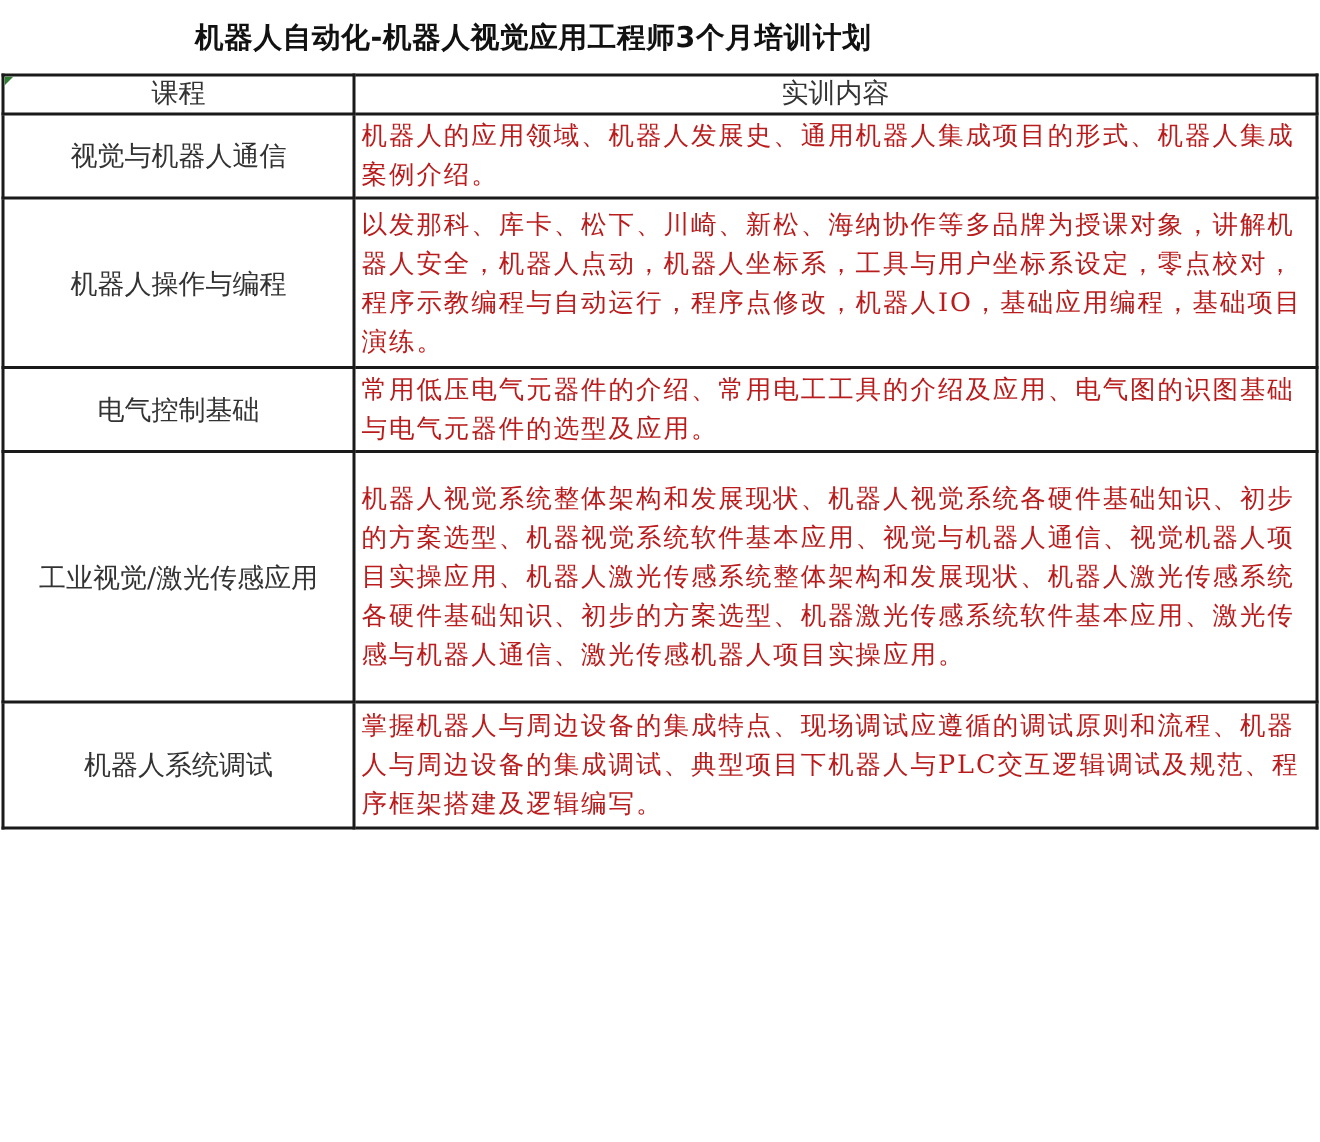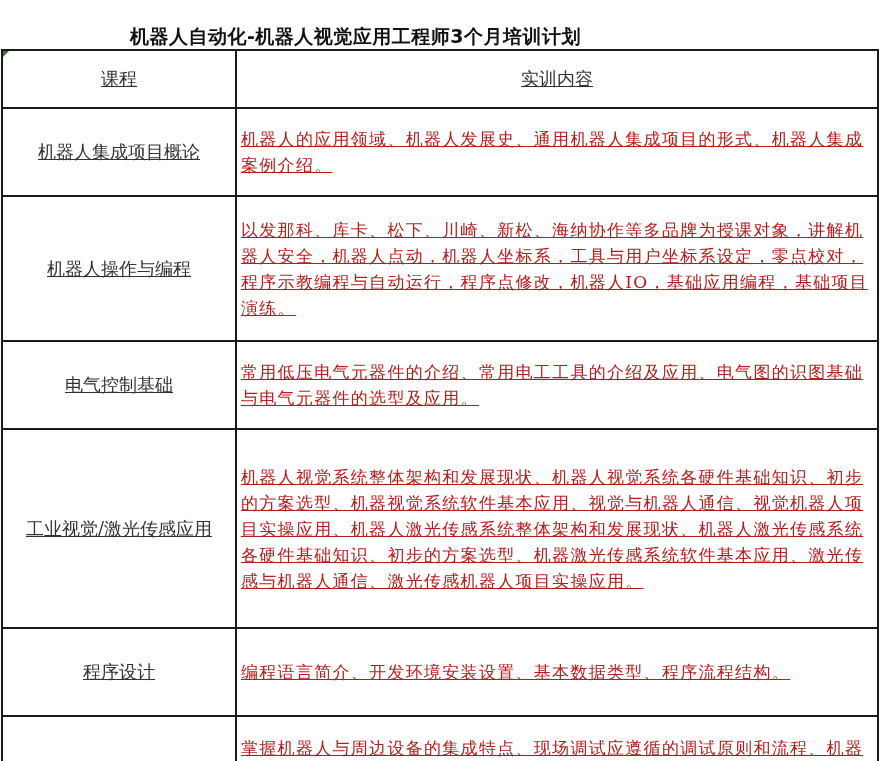--- a/index.html
+++ b/index.html
@@ -10,21 +10,21 @@
   body {
     width: 880px;
     height: 761px;
     overflow: hidden;
     position: relative;
     font-family: "DejaVu Serif", "Liberation Serif", serif;
     color: #222;
   }
   .title {
     position: absolute;
-    left: 0; top: 12px;
+    left: 0; top: 0;
     width: 711px;
     height: 49px;
     display: flex;
     align-items: center;
     justify-content: center;
     font-family: "DejaVu Sans", "Liberation Sans", sans-serif;
     font-weight: bold;
     font-size: 19px;
     color: #111;
     letter-spacing: 0.5px;
@@ -32,24 +32,23 @@
   table.plan {
     position: absolute;
     left: 1px;
     top: 49px;
     width: 876px;
     border-collapse: collapse;
     table-layout: fixed;
   }
   table.plan td, table.plan th {
     border: 2px solid #1a1a1a;
-    padding: 16px 4px;
+    padding: 0 4px;
     vertical-align: middle;
     overflow: hidden;
-    text-decoration: underline;
   }
   table.plan th {
     font-weight: normal;
     font-size: 18px;
     height: 24px;
     line-height: 24px;
     color: #333;
     text-align: center;
     font-family: "DejaVu Sans", "Liberation Sans", sans-serif;
     position: relative;
@@ -102,37 +101,33 @@
     <tr>
       <th>
         <span class="corner-mark"></span>
         <span>课程</span>
       </th>
       <th>实训内容</th>
     </tr>
   </thead>
   <tbody>
     <tr class="r1">
-      <td class="course">机器人集成项目概论</td>
+      <td class="course">视觉与机器人通信</td>
       <td class="content">机器人的应用领域、机器人发展史、通用机器人集成项目的形式、机器人集成案例介绍。</td>
     </tr>
     <tr class="r2">
       <td class="course">机器人操作与编程</td>
       <td class="content">以发那科、库卡、松下、川崎、新松、海纳协作等多品牌为授课对象，讲解机器人安全，机器人点动，机器人坐标系，工具与用户坐标系设定，零点校对，程序示教编程与自动运行，程序点修改，机器人IO，基础应用编程，基础项目演练。</td>
     </tr>
     <tr class="r4">
       <td class="course">电气控制基础</td>
       <td class="content">常用低压电气元器件的介绍、常用电工工具的介绍及应用、电气图的识图基础与电气元器件的选型及应用。</td>
     </tr>
     <tr class="r6">
       <td class="course">工业视觉/激光传感应用</td>
       <td class="content">机器人视觉系统整体架构和发展现状、机器人视觉系统各硬件基础知识、初步的方案选型、机器视觉系统软件基本应用、视觉与机器人通信、视觉机器人项目实操应用、机器人激光传感系统整体架构和发展现状、机器人激光传感系统各硬件基础知识、初步的方案选型、机器激光传感系统软件基本应用、激光传感与机器人通信、激光传感机器人项目实操应用。</td>
     </tr>
-    <tr class="r7">
-      <td class="course">程序设计</td>
-      <td class="content">编程语言简介、开发环境安装设置、基本数据类型、程序流程结构。</td>
-    </tr>
     <tr class="r9">
       <td class="course">机器人系统调试</td>
       <td class="content">掌握机器人与周边设备的集成特点、现场调试应遵循的调试原则和流程、机器人与周边设备的集成调试、典型项目下机器人与PLC交互逻辑调试及规范、程序框架搭建及逻辑编写。</td>
     </tr>
   </tbody>
 </table>
 
 </body></html>

